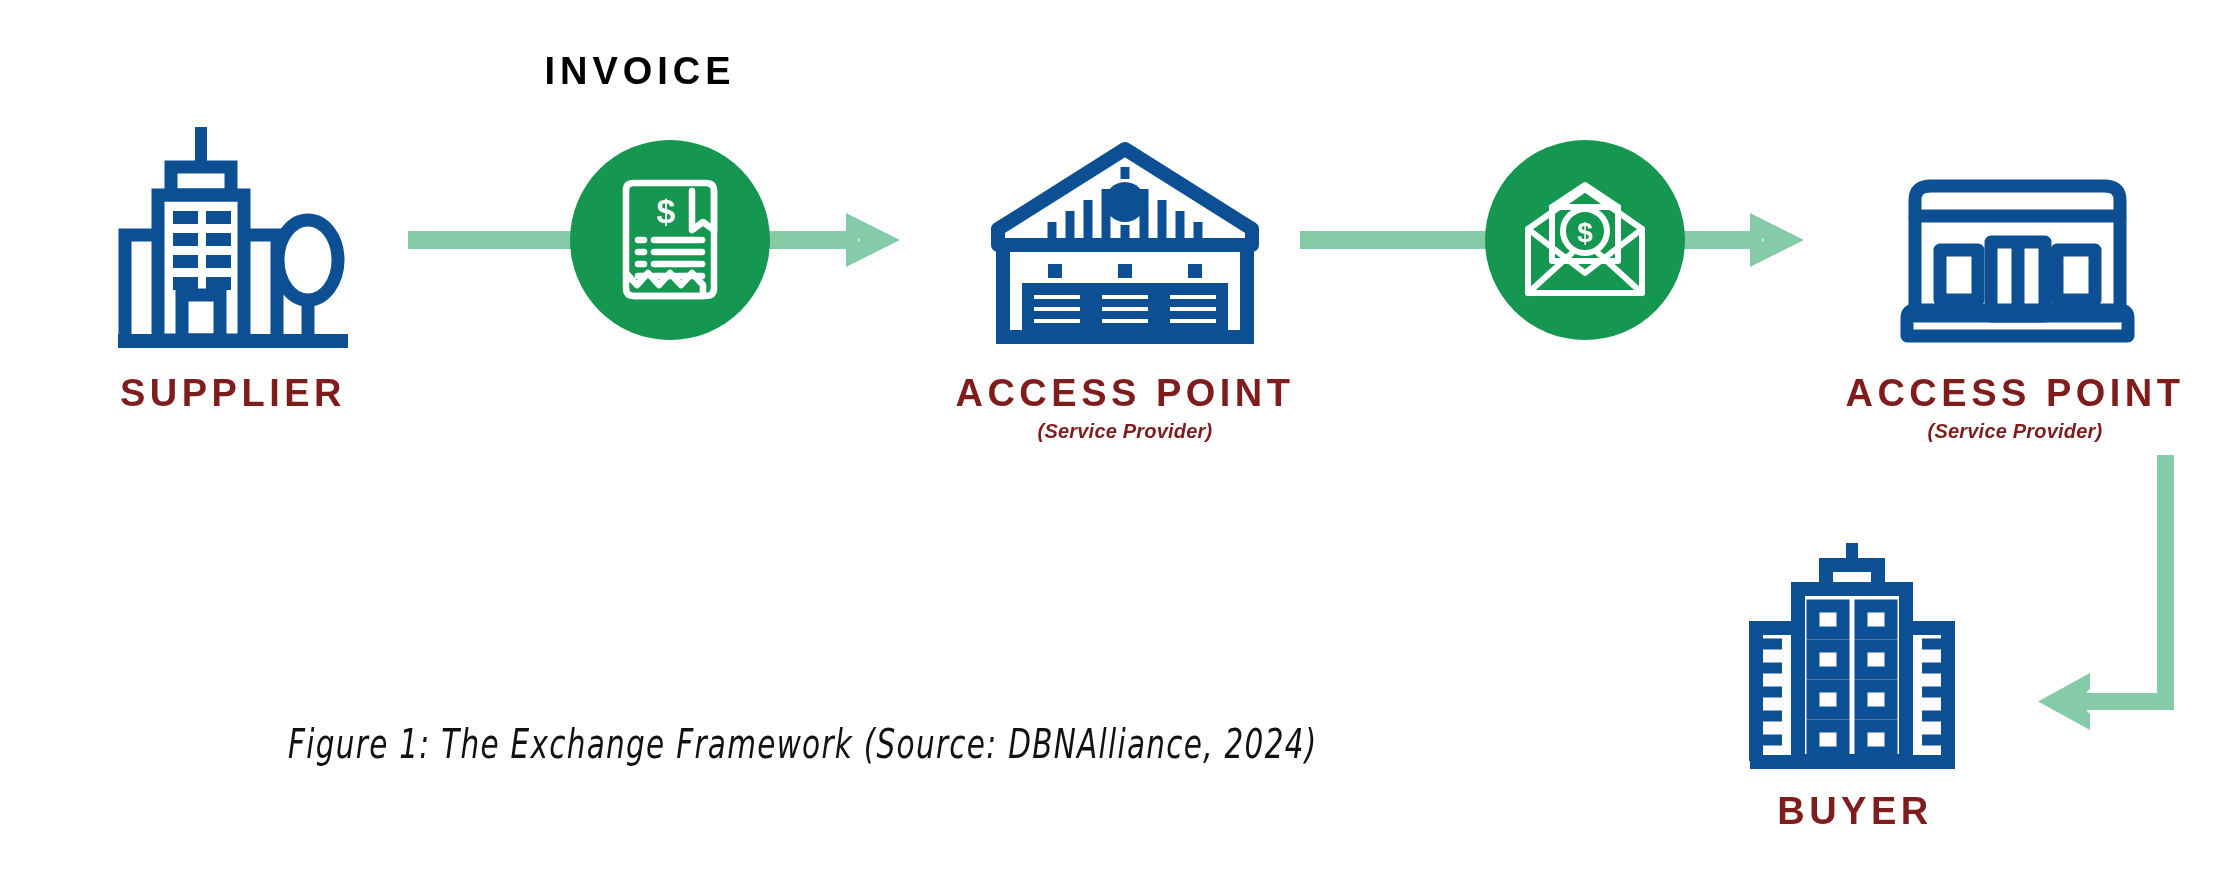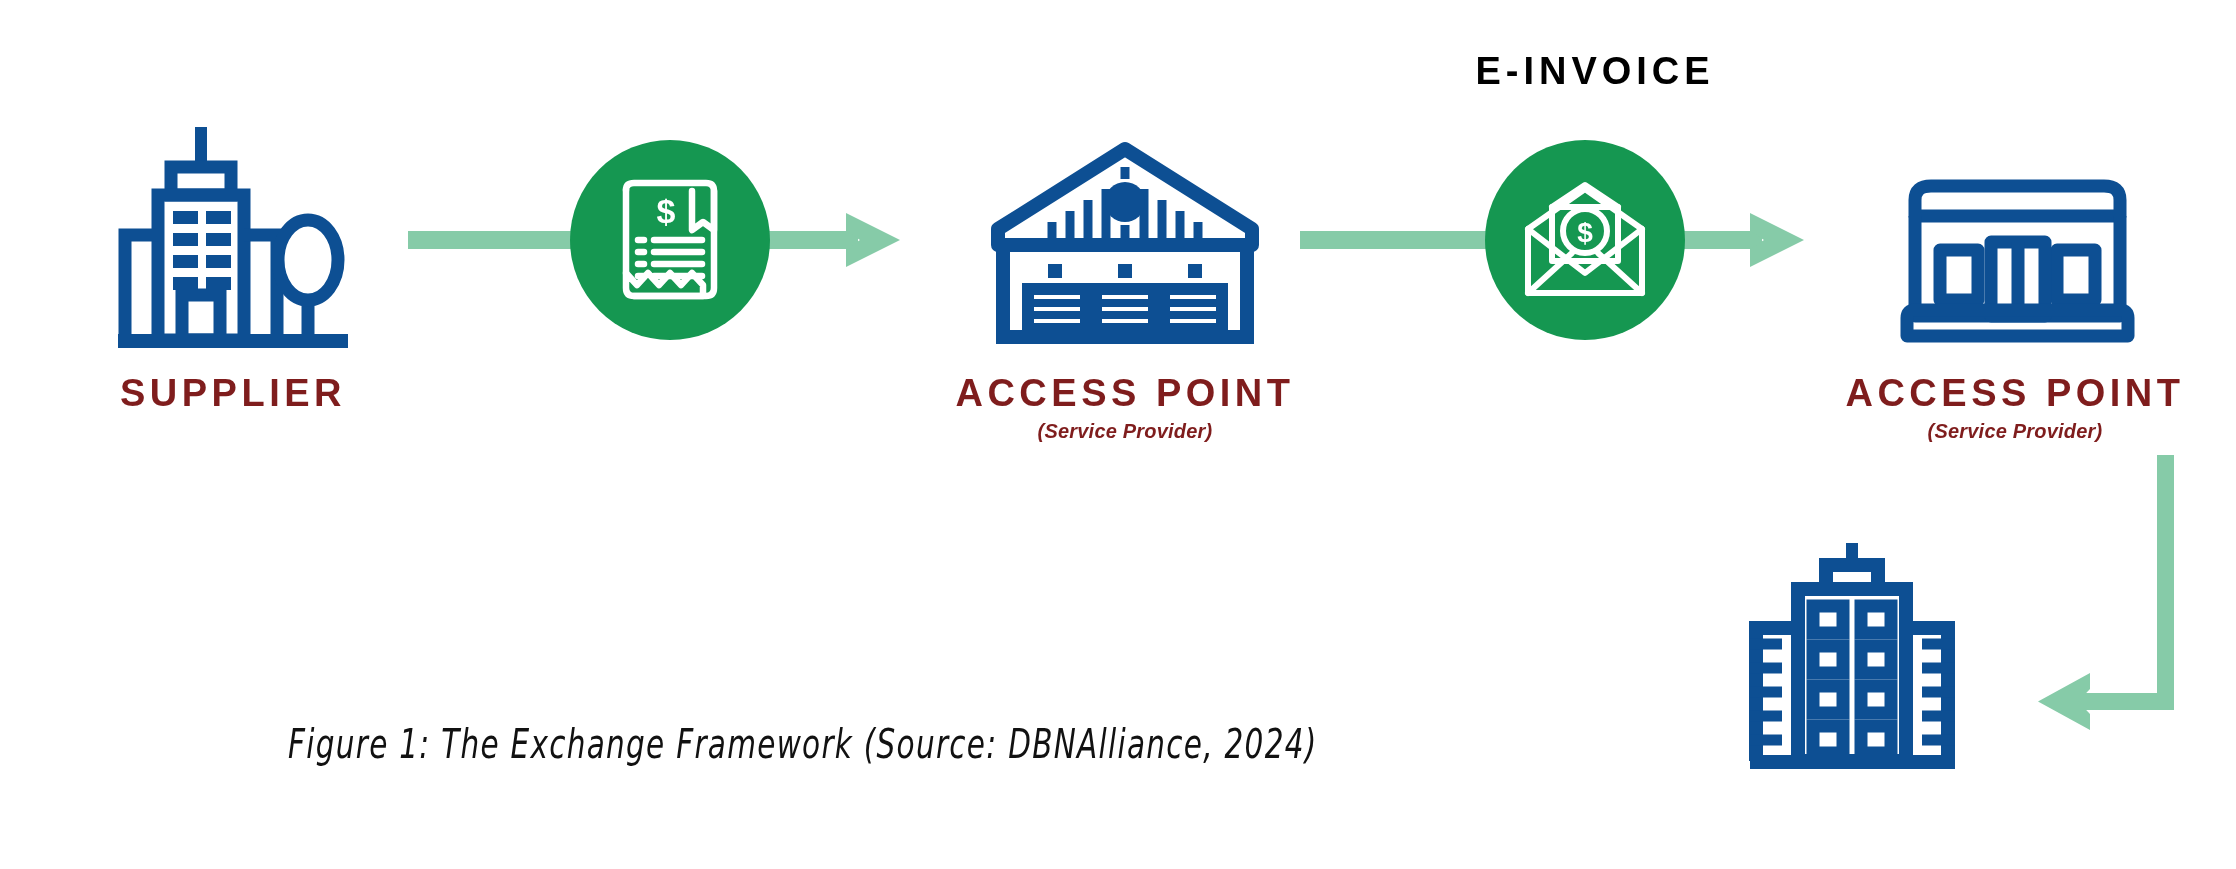--- a/index.html
+++ b/index.html
@@ -128,20 +128,21 @@
 
       <ellipse cx="190" cy="135" rx="30" ry="40" fill="none" stroke="#0d4f93" stroke-width="13"></ellipse>
 
       <rect x="0" y="209" width="230" height="14" fill="#0d4f93"></rect>
     </svg>
   </div>
   <div class="label" style="left:18px; top:372px; width:430px;">
     <span class="main">SUPPLIER</span>
   </div>
 
+  <div class="badge-title" style="left:480px; top:50px; width:320px;">INVOICE</div>
   <div class="circle-badge" style="left:570px; top:140px; width:200px; height:200px; background:#159751;">
     <svg width="112" height="124" viewBox="0 0 112 124">
       <g fill="none" stroke="#ffffff" stroke-width="6.5" stroke-linejoin="round" stroke-linecap="round">
 
         <path d="M12 12 Q12 5 20 5 H92 Q100 5 100 13 V110 Q100 118 92 118 H20"></path>
 
         <path d="M100 13 V52 L89 44 L78 52 V13"></path>
 
         <path d="M12 12 V95 L12 95"></path>
         <path d="M12 95 L23 107 L34 95 L45 107 L56 95 L67 107 L78 95 L89 107 L89 118 H20 Q12 118 12 110 Z"></path>
@@ -204,21 +205,20 @@
         <line x1="180" y1="170" x2="226" y2="170"></line>
         <line x1="180" y1="182" x2="226" y2="182"></line>
       </g>
     </svg>
   </div>
   <div class="label" style="left:860px; top:372px; width:530px;">
     <span class="main">ACCESS POINT</span>
     <span class="sub">(Service Provider)</span>
   </div>
 
-  <div class="badge-title" style="left:1395px; top:50px; width:400px;">E-INVOICE</div>
   <div class="circle-badge" style="left:1485px; top:140px; width:200px; height:200px; background:#159751;">
     <svg width="126" height="118" viewBox="0 0 126 118">
       <g fill="none" stroke="#ffffff" stroke-width="6" stroke-linejoin="round" stroke-linecap="round">
 
         <path d="M30 26 L63 4 L96 26"></path>
         <rect x="30" y="26" width="66" height="54"></rect>
 
         <path d="M6 48 L63 8 L120 48 V112 H6 Z" fill="none"></path>
 
         <path d="M6 48 L63 92 L120 48"></path>
@@ -289,16 +289,19 @@
         <line x1="0" y1="200" x2="32" y2="200"></line>
         <line x1="172" y1="104" x2="205" y2="104"></line>
         <line x1="172" y1="128" x2="205" y2="128"></line>
         <line x1="172" y1="152" x2="205" y2="152"></line>
         <line x1="172" y1="176" x2="205" y2="176"></line>
         <line x1="172" y1="200" x2="205" y2="200"></line>
       </g>
       <rect x="0" y="215" width="205" height="14" fill="#0d4f93"></rect>
     </svg>
   </div>
+  <div class="label" style="left:1640px; top:790px; width:430px;">
+    <span class="main">BUYER</span>
+  </div>
 
   <div class="caption" style="left:288px; top:720px;">Figure 1: The Exchange Framework (Source: DBNAlliance, 2024)</div>
 
 </div>
 
 </body></html>

